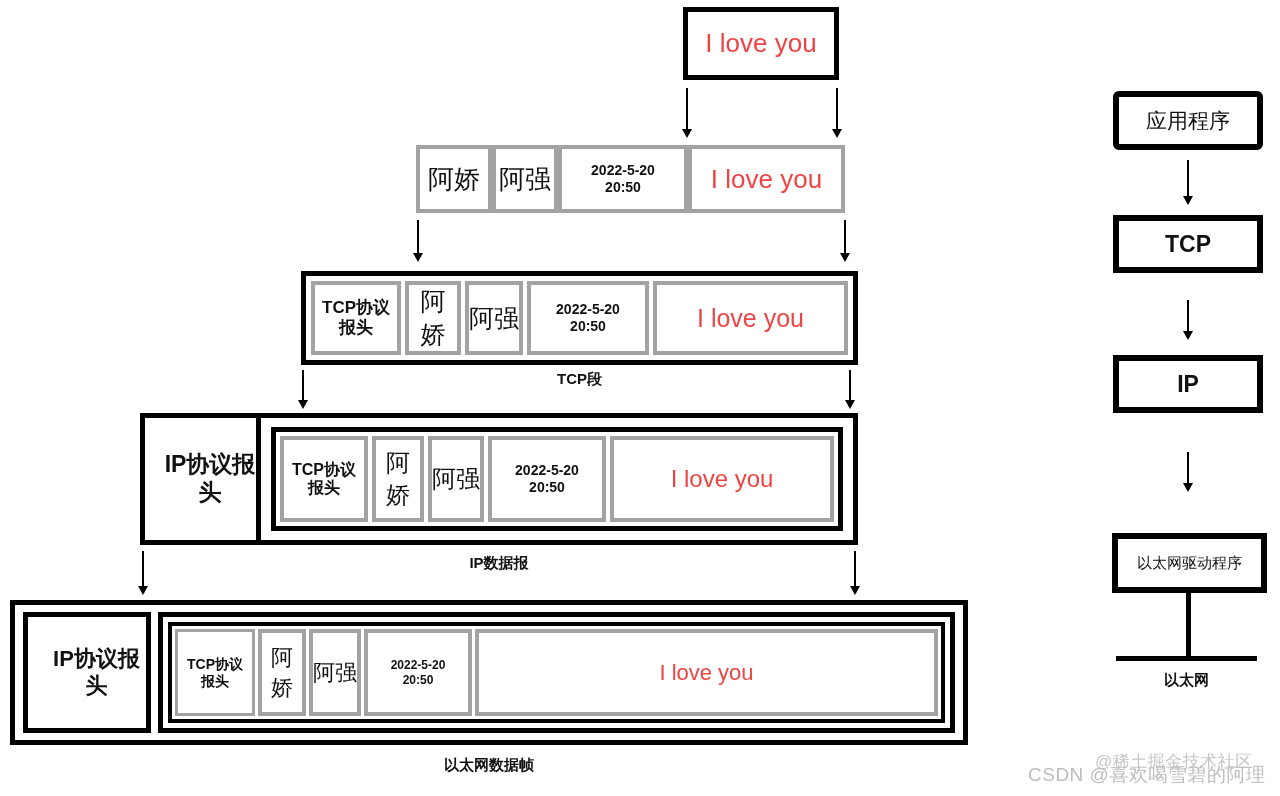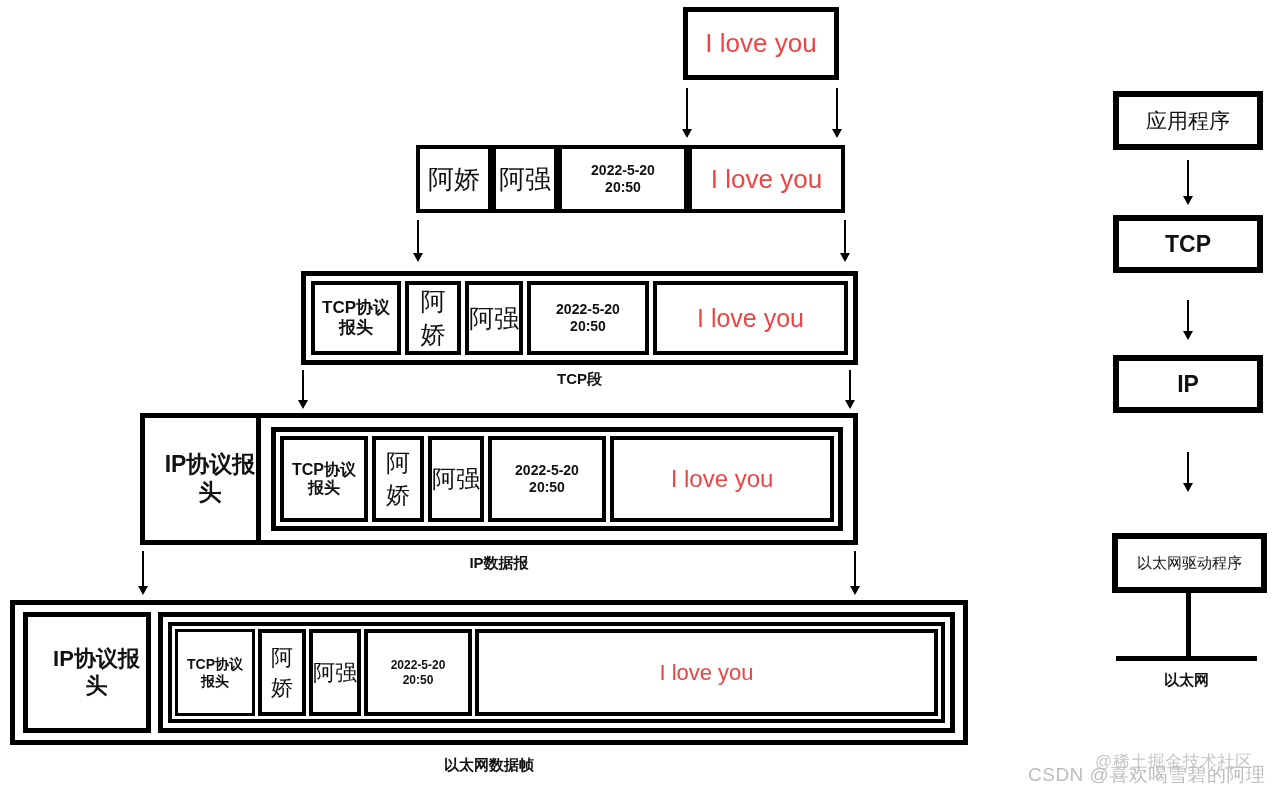--- a/index.html
+++ b/index.html
@@ -9,21 +9,21 @@
     position:relative;overflow:hidden;color:#111;
   }
   .abs{position:absolute;}
   
   .box{
     position:absolute;border:5px solid #000;background:#fff;
     display:flex;align-items:center;justify-content:center;
     box-sizing:border-box;text-align:center;
   }
   .cell{
-    border:4px solid #000000;background:#fff;box-sizing:border-box;
+    border:4px solid #a3a3a3;background:#fff;box-sizing:border-box;
     display:flex;flex-direction:column;align-items:center;justify-content:center;
     text-align:center;
   }
   .frame{border:5px solid #000;background:#fff;box-sizing:border-box;padding-left:19px;}
   .blue{color:#ef4444;}
   .cn{font-size:26px;}
   .dt{font-weight:bold;font-size:14px;line-height:1.25;}
   .hdrcell{font-weight:bold;line-height:1.15;align-items:flex-start;text-align:center;padding:2px 5px;}
   
   .arrow-down{position:absolute;width:2px;background:#000;}
@@ -137,21 +137,21 @@
         </div>
         <div class="cell blue" style="flex:1;font-size:22px;">
           <span>I love you</span>
         </div>
       </div>
     </div>
   </div>
 </div>
 <div class="lbl" style="left:10px;top:756px;width:958px;">以太网数据帧</div>
 
-<div class="box" style="left:1113px;top:91px;width:150px;height:59px;border-width:6px;font-size:21px;">
+<div class="box" style="left:1113px;top:91px;width:150px;height:59px;border-width:6px;font-size:21px;border-radius:6px;">
   <span>应用程序</span>
 </div>
 <div class="arrow-down" style="left:1187px;top:160px;height:36px;"></div>
 
 <div class="box" style="left:1113px;top:215px;width:150px;height:58px;border-width:6px;font-size:23px;font-weight:bold;">
   <span>TCP</span>
 </div>
 <div class="arrow-down" style="left:1187px;top:300px;height:31px;"></div>
 
 <div class="box" style="left:1113px;top:355px;width:150px;height:58px;border-width:6px;font-size:23px;font-weight:bold;">

